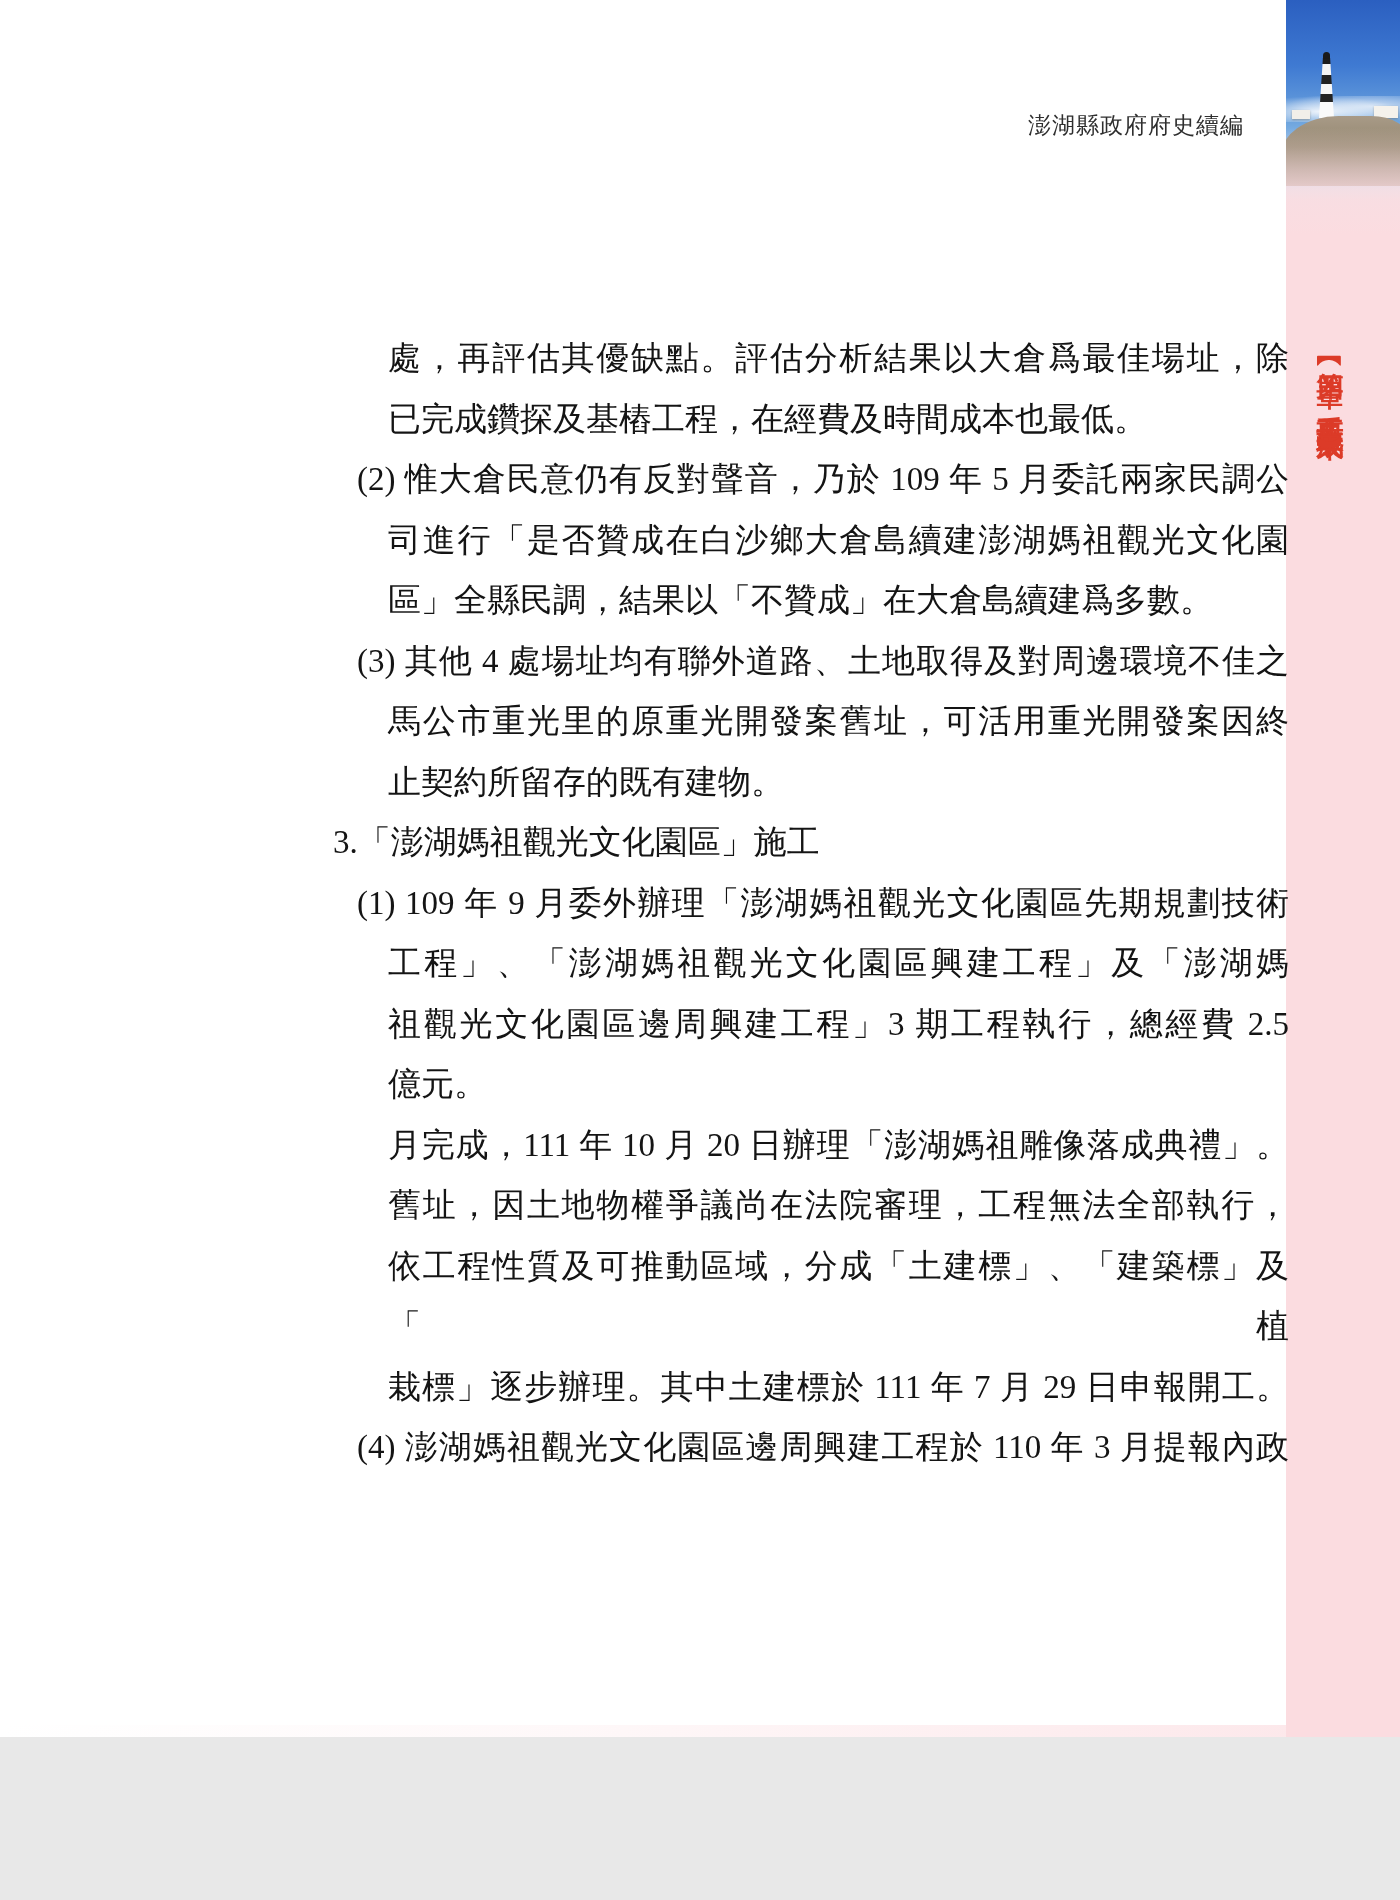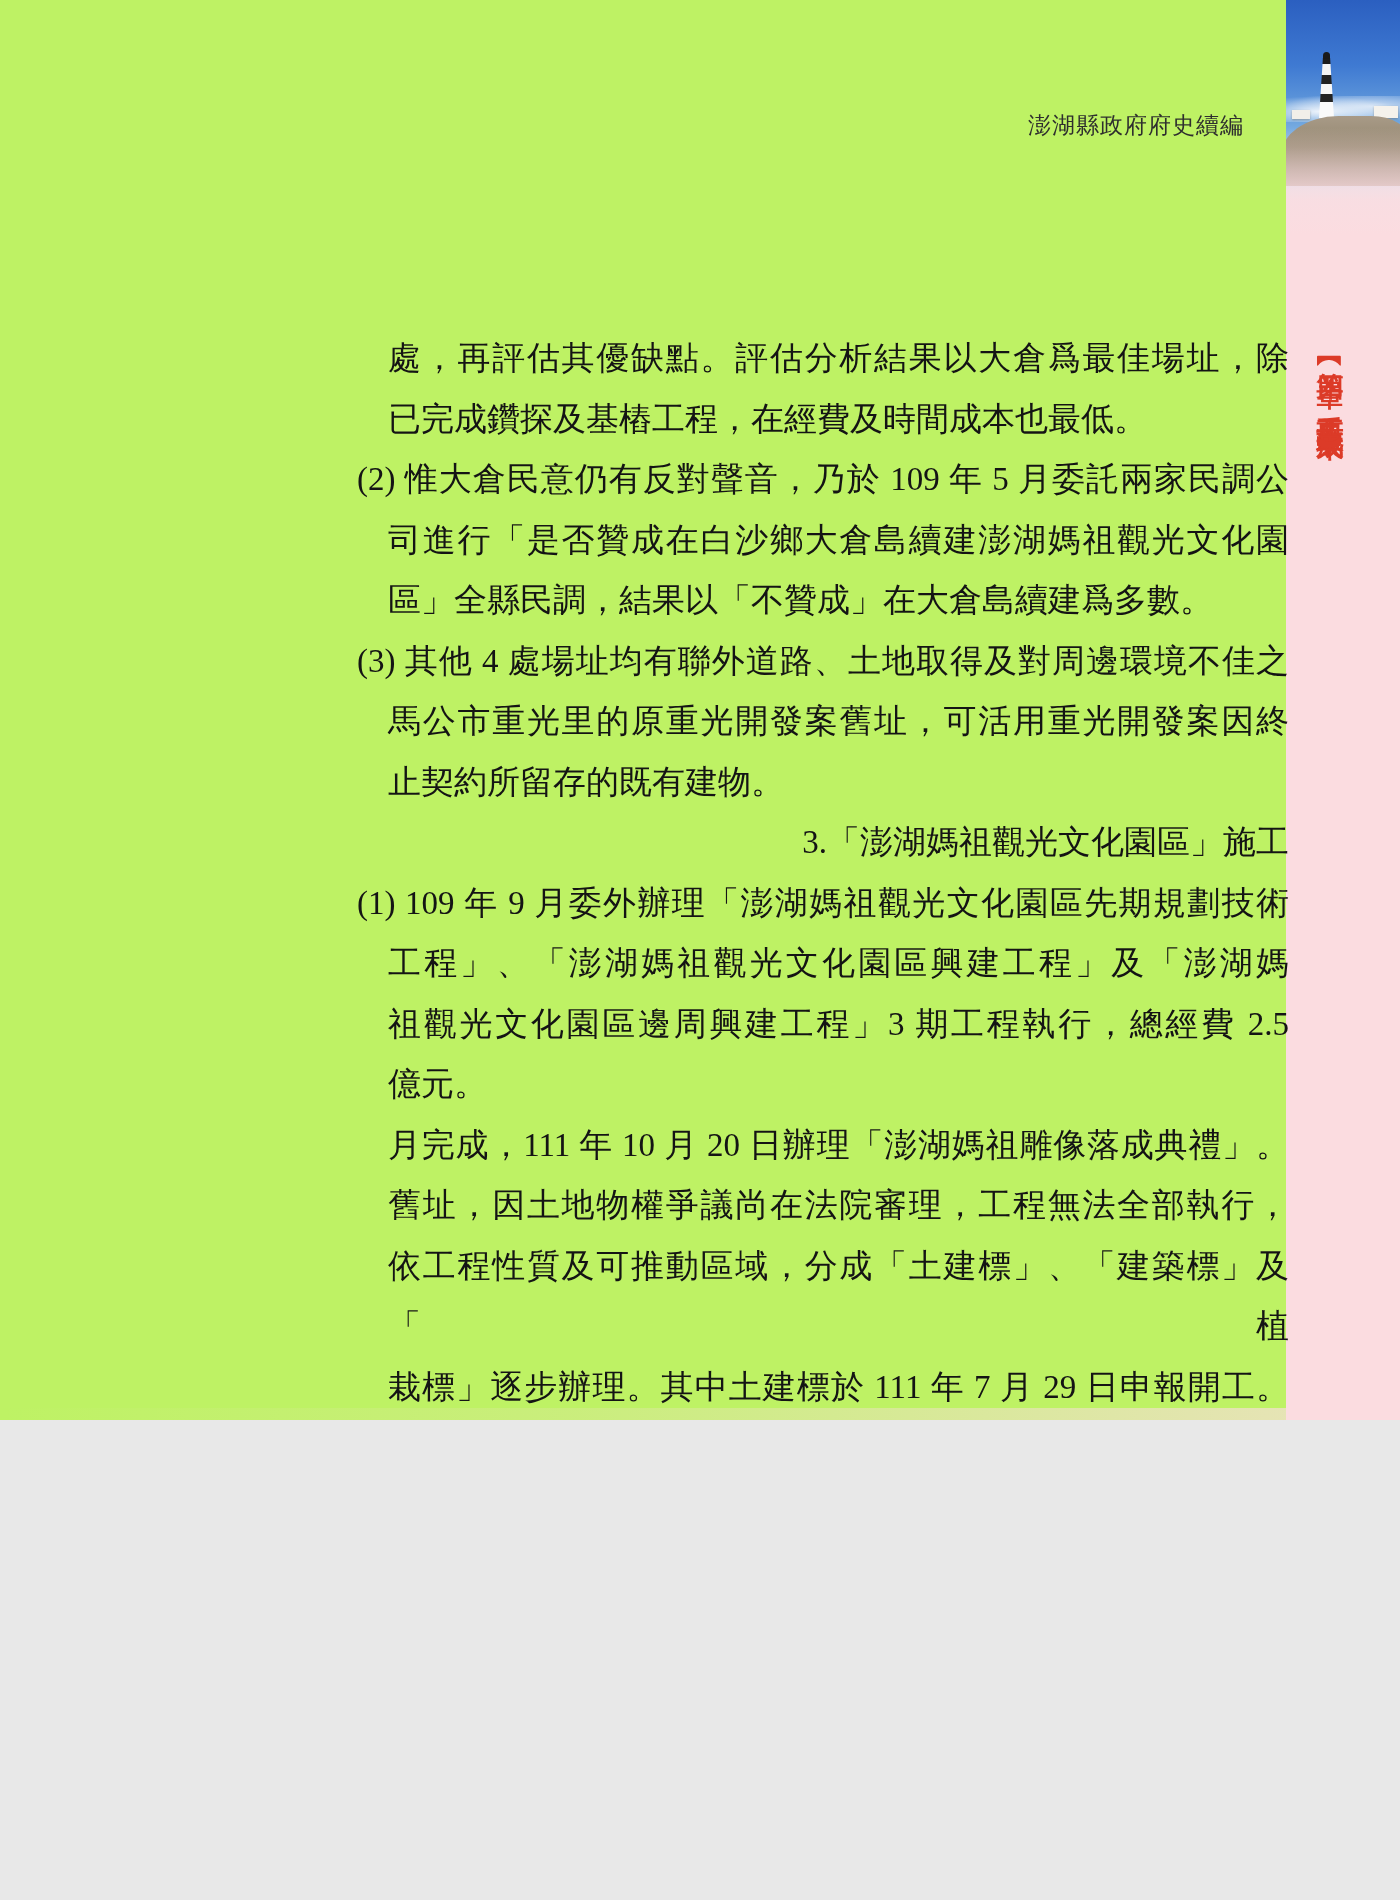--- a/index.html
+++ b/index.html
@@ -3,22 +3,22 @@
 <meta charset="utf-8">
 <style>
   :root{
     --accent-red:#dc3b28;
     --sidebar-pink:#fbdce0;
     --ink:#141414;
   }
   html,body{margin:0;padding:0;background:#e8e8e8;}
   .page{
     position:relative;
-    width:1400px;height:1420px;
-    background:#bef264;
+    width:1400px;height:1737px;
+    background:#ffffff;
     overflow:hidden;
     font-family:"Liberation Serif","DejaVu Serif",serif;
   }
 
   
   .running-header{
     position:absolute;top:110px;right:156px;
     font-size:23px;letter-spacing:1px;color:#2e2e2e;
   }
 
@@ -93,21 +93,21 @@
     font-size:33px;line-height:60.5px;color:var(--ink);margin-left:45px;
   }
   .body-text .line{white-space:nowrap;}
   .body-text .line.full{
     white-space:normal;
     text-align:justify;text-align-last:justify;
     text-justify:inter-character;
   }
   .line.ind-cont{padding-left:55px;}
   .line.ind-marker{padding-left:24px;}
-  .line.ind-section{padding-left:0;text-align:right;}
+  .line.ind-section{padding-left:0;}
 
   
   .bottom-bar{
     position:absolute;left:0;bottom:0;width:1286px;height:12px;
     background:linear-gradient(to right,
       rgba(251,220,224,0) 0%, rgba(251,220,224,.2) 45%, rgba(251,220,224,.65) 100%);
   }
 </style>
 </head>
 <body>
@@ -144,17 +144,18 @@
       <div class="line ind-cont">止契約所留存的既有建物。</div>
       <div class="line ind-section">3.「澎湖媽祖觀光文化園區」施工</div>
       <div class="line ind-marker full">(1) 109 年 9 月委外辦理「澎湖媽祖觀光文化園區先期規劃技術</div>
       <div class="line ind-cont full">工程」、「澎湖媽祖觀光文化園區興建工程」及「澎湖媽</div>
       <div class="line ind-cont full">祖觀光文化園區邊周興建工程」3 期工程執行，總經費 2.5</div>
       <div class="line ind-cont">億元。</div>
       <div class="line ind-cont full">月完成，111 年 10 月 20 日辦理「澎湖媽祖雕像落成典禮」。</div>
       <div class="line ind-cont full">舊址，因土地物權爭議尚在法院審理，工程無法全部執行，</div>
       <div class="line ind-cont full">依工程性質及可推動區域，分成「土建標」、「建築標」及「植</div>
       <div class="line ind-cont full">栽標」逐步辦理。其中土建標於 111 年 7 月 29 日申報開工。</div>
+      <div class="line ind-marker full">(4) 澎湖媽祖觀光文化園區邊周興建工程於 110 年 3 月提報內政</div>
     </div>
 
   <div class="bottom-bar"></div>
 
 </div>
 
 </body></html>

